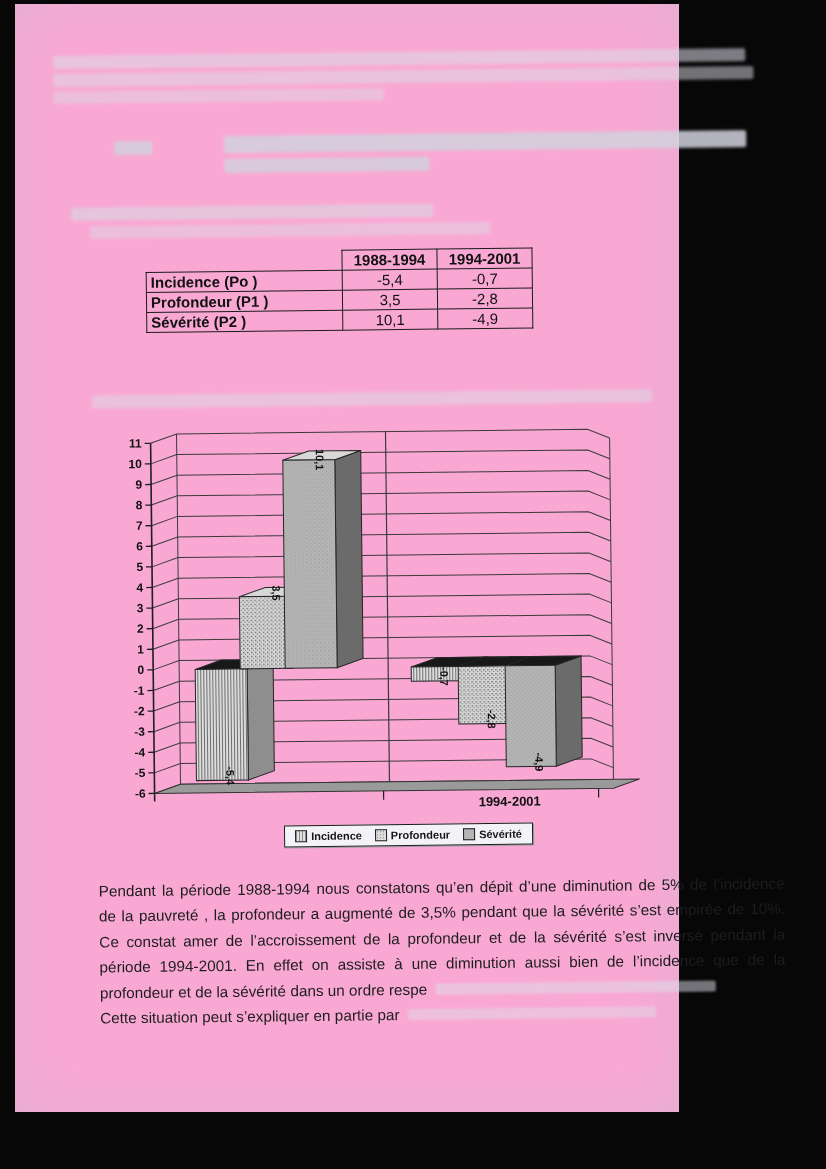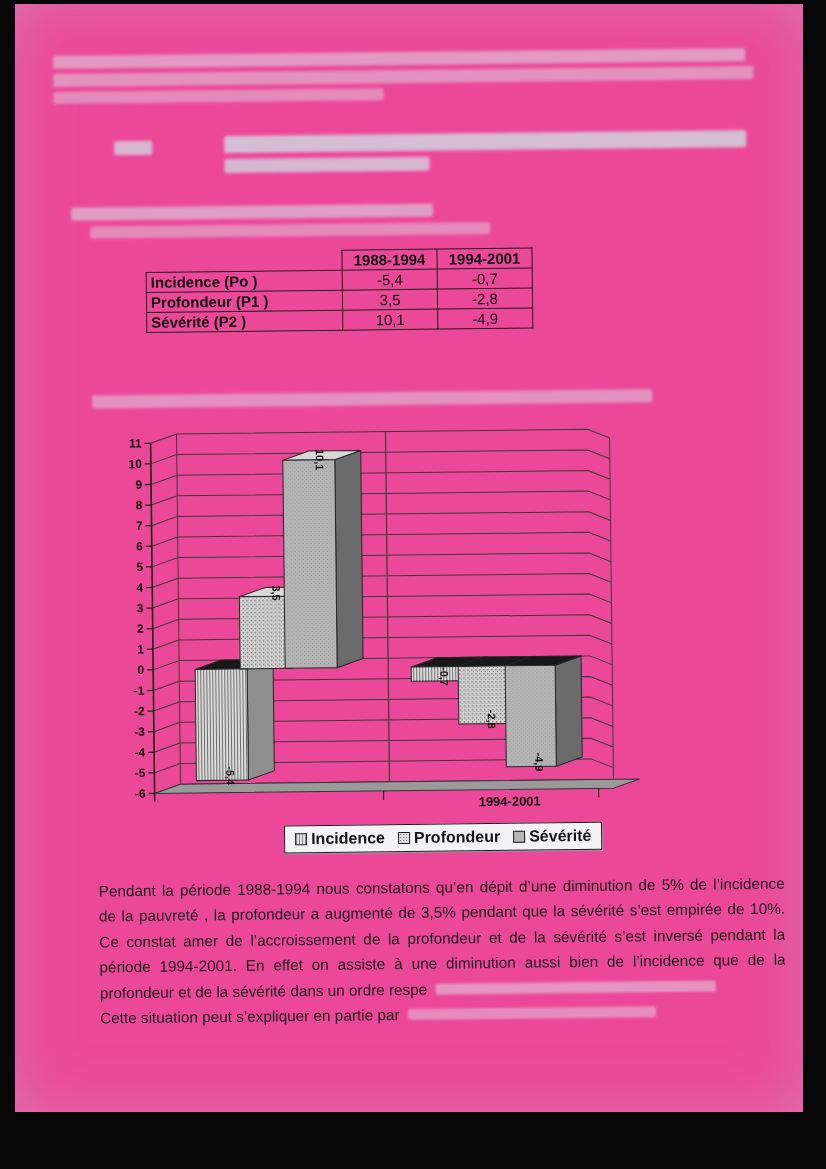--- a/index.html
+++ b/index.html
@@ -1,22 +1,22 @@
 <!DOCTYPE html>
 <html><head>
 <meta charset="utf-8">
 <style>
   html,body{margin:0;padding:0;}
   body{
     width:826px;height:1169px;background:#070708;overflow:hidden;
     font-family:"Liberation Sans",sans-serif;position:relative;
   }
   .page{
-    position:absolute;left:15px;top:4px;width:788px;height:1108px;
-    background:#ec4899;box-shadow:inset 0 0 60px rgba(190,190,210,.35);
+    position:absolute;left:15px;top:4px;width:664px;height:1108px;
+    background:#f9a8d4;box-shadow:inset 0 0 60px rgba(190,190,210,.35);
   }
   .content{position:absolute;inset:0;transform:rotate(-0.65deg);transform-origin:390px 560px;}
 
   
   .ghost{position:absolute;background:#dcdce6;border-radius:2px;filter:blur(1.4px);}
 
   
   table.dt{position:absolute;left:134px;top:245px;border-collapse:collapse;
     font-size:15px;color:#111;}
   table.dt td,table.dt th{border:1.6px solid #1c1c1c;padding:0 4px;height:19px;line-height:19px;}
@@ -30,21 +30,21 @@
   .chart-wrap{position:absolute;left:102px;top:409px;width:530px;height:410px;}
   svg text{font-family:"Liberation Sans",sans-serif;fill:#101010;}
   .tick-label{font-size:12px;font-weight:bold;}
   .cat-label{font-size:13px;font-weight:bold;}
   .bar-label{font-size:11px;font-weight:bold;}
 
   
   .legend{position:absolute;left:266px;top:820px;display:flex;align-items:center;gap:13px;
     border:1.7px solid #1b1b1b;padding:4px 10px;background:#f3f3f7;
     box-shadow:1px 1px 0 #9a9aa4;}
-  .legend .item{display:flex;align-items:center;gap:4px;font-size:16px;font-weight:bold;color:#161616;}
+  .legend .item{display:flex;align-items:center;gap:4px;font-size:11px;font-weight:bold;color:#161616;}
   .sw{width:10px;height:10px;border:1.5px solid #1b1b1b;display:inline-block;}
   .sw.s0{background:repeating-linear-gradient(90deg,#8a8a8a 0 1px,#e3e3e3 1px 3px);}
   .sw.s1{background:radial-gradient(#787878 26%,#dedede 30%);background-size:3px 3px;}
   .sw.s2{background:#b6b6b6;}
 
   
   .para{position:absolute;left:80px;top:871px;width:686px;font-size:15.3px;
     line-height:25.4px;color:#1d1d1f;}
   .para .ln{white-space:nowrap;}
   .para .j{text-align:justify;text-align-last:justify;white-space:normal;height:25.4px;overflow:hidden;}

